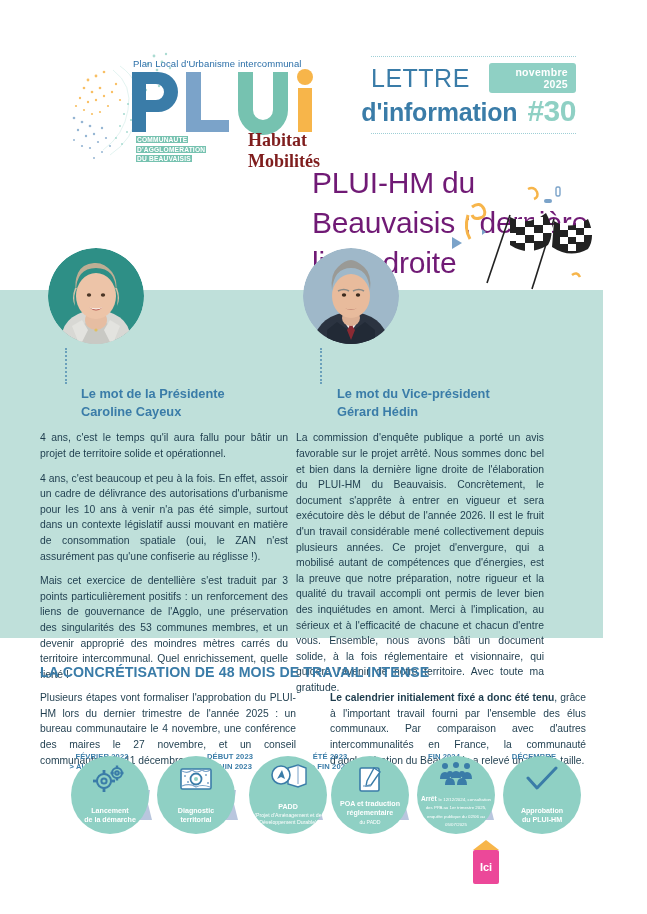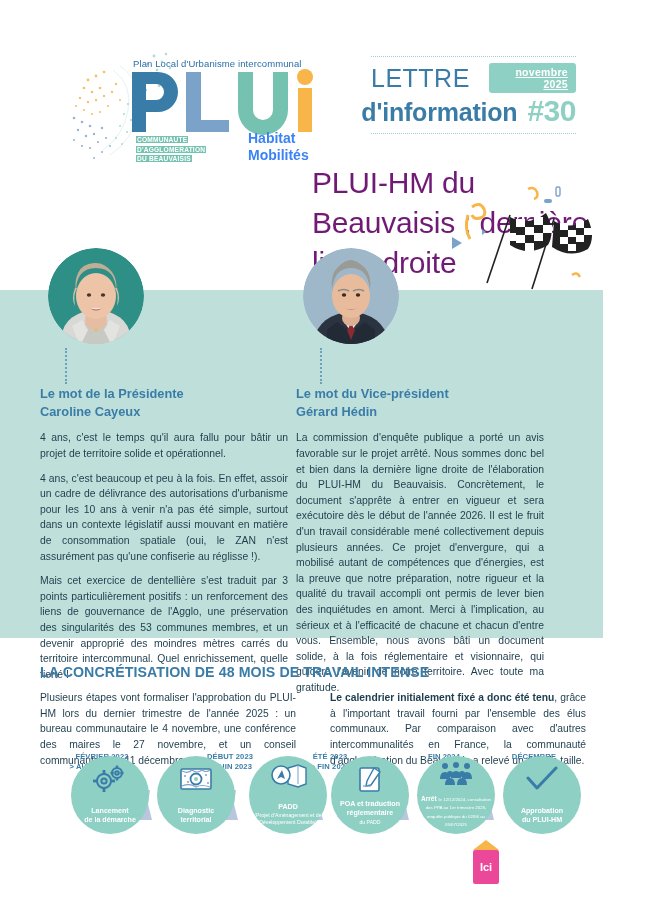--- a/index.html
+++ b/index.html
@@ -23,21 +23,21 @@
     font-size: 9.5px; color: #2b6fa8; letter-spacing: .1px;
     font-family: "Liberation Sans", sans-serif;
   }
   .plui {
     position: absolute; left: 72px; top: 18px;
     font-size: 57px; font-weight: bold; letter-spacing: -1px;
     line-height: 1;
   }
   .habmob {
     position: absolute; left: 190px; top: 80px;
-    font-size: 14px; font-weight: bold; color: #3b82f6; line-height: 1.18;
+    font-size: 18px; font-weight: bold; color: #7f1d1d; line-height: 1.18; font-family: Liberation Serif, serif;
   }
   .caggl {
     position: absolute; left: 78px; top: 85px;
     font-size: 6.6px; font-weight: bold; color: #ffffff; line-height: 1.45;
     letter-spacing: .2px;
   }
   .caggl i { font-style: normal; background: #76c2b0; padding: 0 1px; }
 
   
   .lettre-box {
@@ -47,21 +47,21 @@
     border-top: 1.5px dotted #9fcfd6; height: 0; margin: 0 0 6px 0;
   }
   .dotted-line.bot { margin: 5px 0 0 0; }
   .lettre-row1 { display: flex; align-items: center; justify-content: flex-end; gap: 19px; }
   .lettre {
     font-size: 25px; color: #3a7ca8; letter-spacing: .5px; font-weight: 500;
     font-family: "Liberation Sans", sans-serif;
   }
   .badge {
     background: #8fd0c4; color: #fff; font-size: 10.5px; font-weight: bold;
-    padding: 3px 8px 3px 8px; border-radius: 3px; letter-spacing: .3px; text-decoration: underline;
+    padding: 3px 8px 3px 8px; border-radius: 3px; letter-spacing: .3px;
   }
   .lettre-row2 { display: flex; align-items: baseline; justify-content: flex-end; gap: 10px; margin-top: 1px; text-align: center;}
   .dinfo { font-size: 25px; font-weight: bold; color: #3a7ca8; letter-spacing: -.2px; }
   .num30 { font-size: 30px; font-weight: bold; color: #8fd0c4; letter-spacing: -.5px; }
 
   
   .maintitle {
     position: absolute; left: 312px; top: 163px; width: 300px;
     font-size: 30px; color: #701a75; line-height: 1.33; letter-spacing: -.2px;
   }
@@ -86,20 +86,21 @@
   }
   .photo-dots.d1 { left: 65px; }
   .photo-dots.d2 { left: 320px; }
 
   .col { position: absolute; top: 385px; width: 248px; }
   .col.left { left: 40px; }
   .col.right { left: 296px; }
   .col h3 {
     font-size: 12.8px; color: #3a7ca8; font-weight: bold; line-height: 1.42;
     margin-bottom: 9px;
+    margin-left: 41px;
   }
   .col p {
     font-size: 10.4px; color: #1d3c4d; line-height: 1.5;
     text-align: justify; margin-bottom: 9px;
   }
 
   
   .sect-title {
     position: absolute; left: 40px; top: 664px;
     font-size: 14.2px; font-weight: bold; color: #3a7ca8; letter-spacing: .1px;

